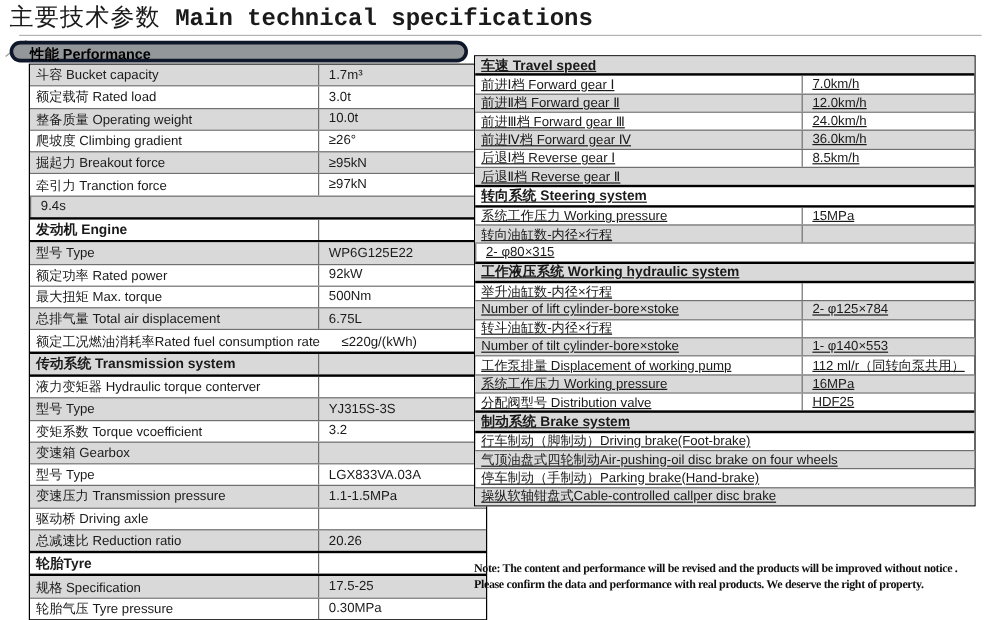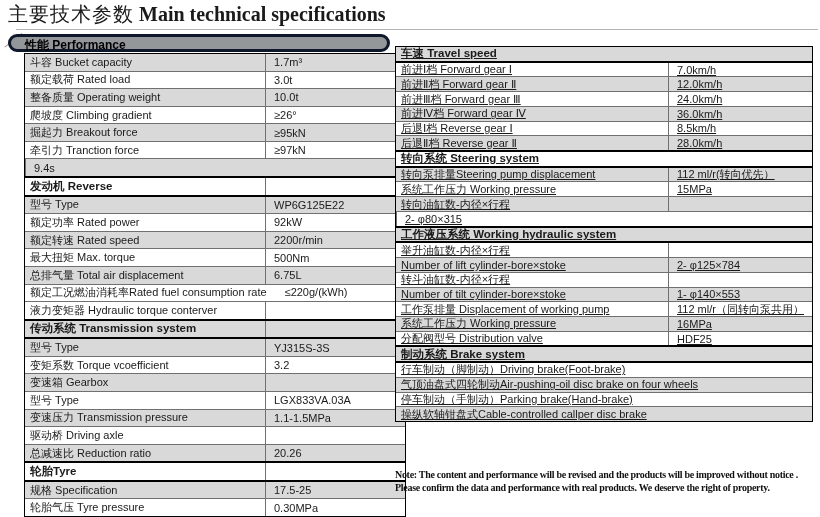--- a/index.html
+++ b/index.html
@@ -9,21 +9,21 @@
     --blight:#707070;
     --ink:#1a1a1a;
   }
   html,body{margin:0;padding:0;background:#fff;}
   #page{position:relative;width:820px;height:517px;background:#fff;overflow:hidden;
         font-family:"Liberation Sans","DejaVu Sans",sans-serif;color:var(--ink);}
 
   
   .title{position:absolute;left:8px;top:1px;font-size:20px;white-space:nowrap;}
   .t-zh{font-family:"DejaVu Sans",sans-serif;font-weight:normal;letter-spacing:1px;}
-  .t-en{font-family:Liberation Serif, serif;font-weight:bold;}
+  .t-en{font-family:Liberation Mono, monospace;font-weight:bold;}
 
   
   .topline{position:absolute;left:16px;right:2px;top:29px;height:0;border-top:1px solid #b3b3b3;}
   .diagline{position:absolute;left:0px;top:33px;width:22px;height:0;border-top:1px solid #9a9a9a;
             transform:rotate(-38deg);transform-origin:right center;}
 
   
   .pill{position:absolute;left:8px;top:34px;width:382px;height:18px;box-sizing:border-box;
         background:var(--pill);border:3px solid #0f172a;border-radius:9px;
         font-size:12px;font-weight:bold;line-height:16px;padding-left:14px;color:#000;}
@@ -89,52 +89,48 @@
         <div class="td-value">≥95kN</div>
       </div>
       <div class="tr">
         <div class="td-label">牵引力 Tranction force</div>
         <div class="td-value">≥97kN</div>
       </div>
       <div class="tr shaded">
         <div class="td-value">9.4s</div>
       </div>
       <div class="tr section">
-        <div class="td-label">发动机 Reverse</div>
+        <div class="td-label">发动机 Engine</div>
         <div class="td-value"></div>
       </div>
       <div class="tr shaded">
         <div class="td-label">型号 Type</div>
         <div class="td-value">WP6G125E22</div>
       </div>
       <div class="tr">
         <div class="td-label">额定功率 Rated power</div>
         <div class="td-value">92kW</div>
       </div>
-      <div class="tr shaded">
-        <div class="td-label">额定转速 Rated speed</div>
-        <div class="td-value">2200r/min</div>
-      </div>
       <div class="tr">
         <div class="td-label">最大扭矩 Max. torque</div>
         <div class="td-value">500Nm</div>
       </div>
       <div class="tr shaded">
         <div class="td-label">总排气量 Total air displacement</div>
         <div class="td-value">6.75L</div>
       </div>
       <div class="tr">
         <div class="td-full">额定工况燃油消耗率Rated fuel consumption rate<span class="inline-gap"></span><span>≤220g/(kWh)</span></div>
       </div>
+      <div class="tr shaded section">
+        <div class="td-label">传动系统 Transmission system</div>
+        <div class="td-value"></div>
+      </div>
       <div class="tr">
         <div class="td-label">液力变矩器 Hydraulic torque conterver</div>
-        <div class="td-value"></div>
-      </div>
-      <div class="tr shaded section">
-        <div class="td-label">传动系统 Transmission system</div>
         <div class="td-value"></div>
       </div>
       <div class="tr shaded">
         <div class="td-label">型号 Type</div>
         <div class="td-value">YJ315S-3S</div>
       </div>
       <div class="tr">
         <div class="td-label">变矩系数 Torque vcoefficient</div>
         <div class="td-value">3.2</div>
       </div>
@@ -191,28 +187,23 @@
       <div class="tr shaded">
         <div class="td-label">前进Ⅳ档 Forward gear Ⅳ</div>
         <div class="td-value">36.0km/h</div>
       </div>
       <div class="tr">
         <div class="td-label">后退Ⅰ档 Reverse gear Ⅰ</div>
         <div class="td-value">8.5km/h</div>
       </div>
       <div class="tr shaded">
         <div class="td-label">后退Ⅱ档 Reverse gear Ⅱ</div>
-        <div class="td-value">28.0km/h</div>
       </div>
       <div class="tr section">
         <div class="td-full">转向系统 Steering system</div>
-      </div>
-      <div class="tr shaded">
-        <div class="td-label">转向泵排量Steering pump displacement</div>
-        <div class="td-value">112 ml/r(转向优先）</div>
       </div>
       <div class="tr">
         <div class="td-label">系统工作压力 Working pressure</div>
         <div class="td-value">15MPa</div>
       </div>
       <div class="tr shaded">
         <div class="td-label">转向油缸数-内径×行程</div>
         <div class="td-value"></div>
       </div>
       <div class="tr">

